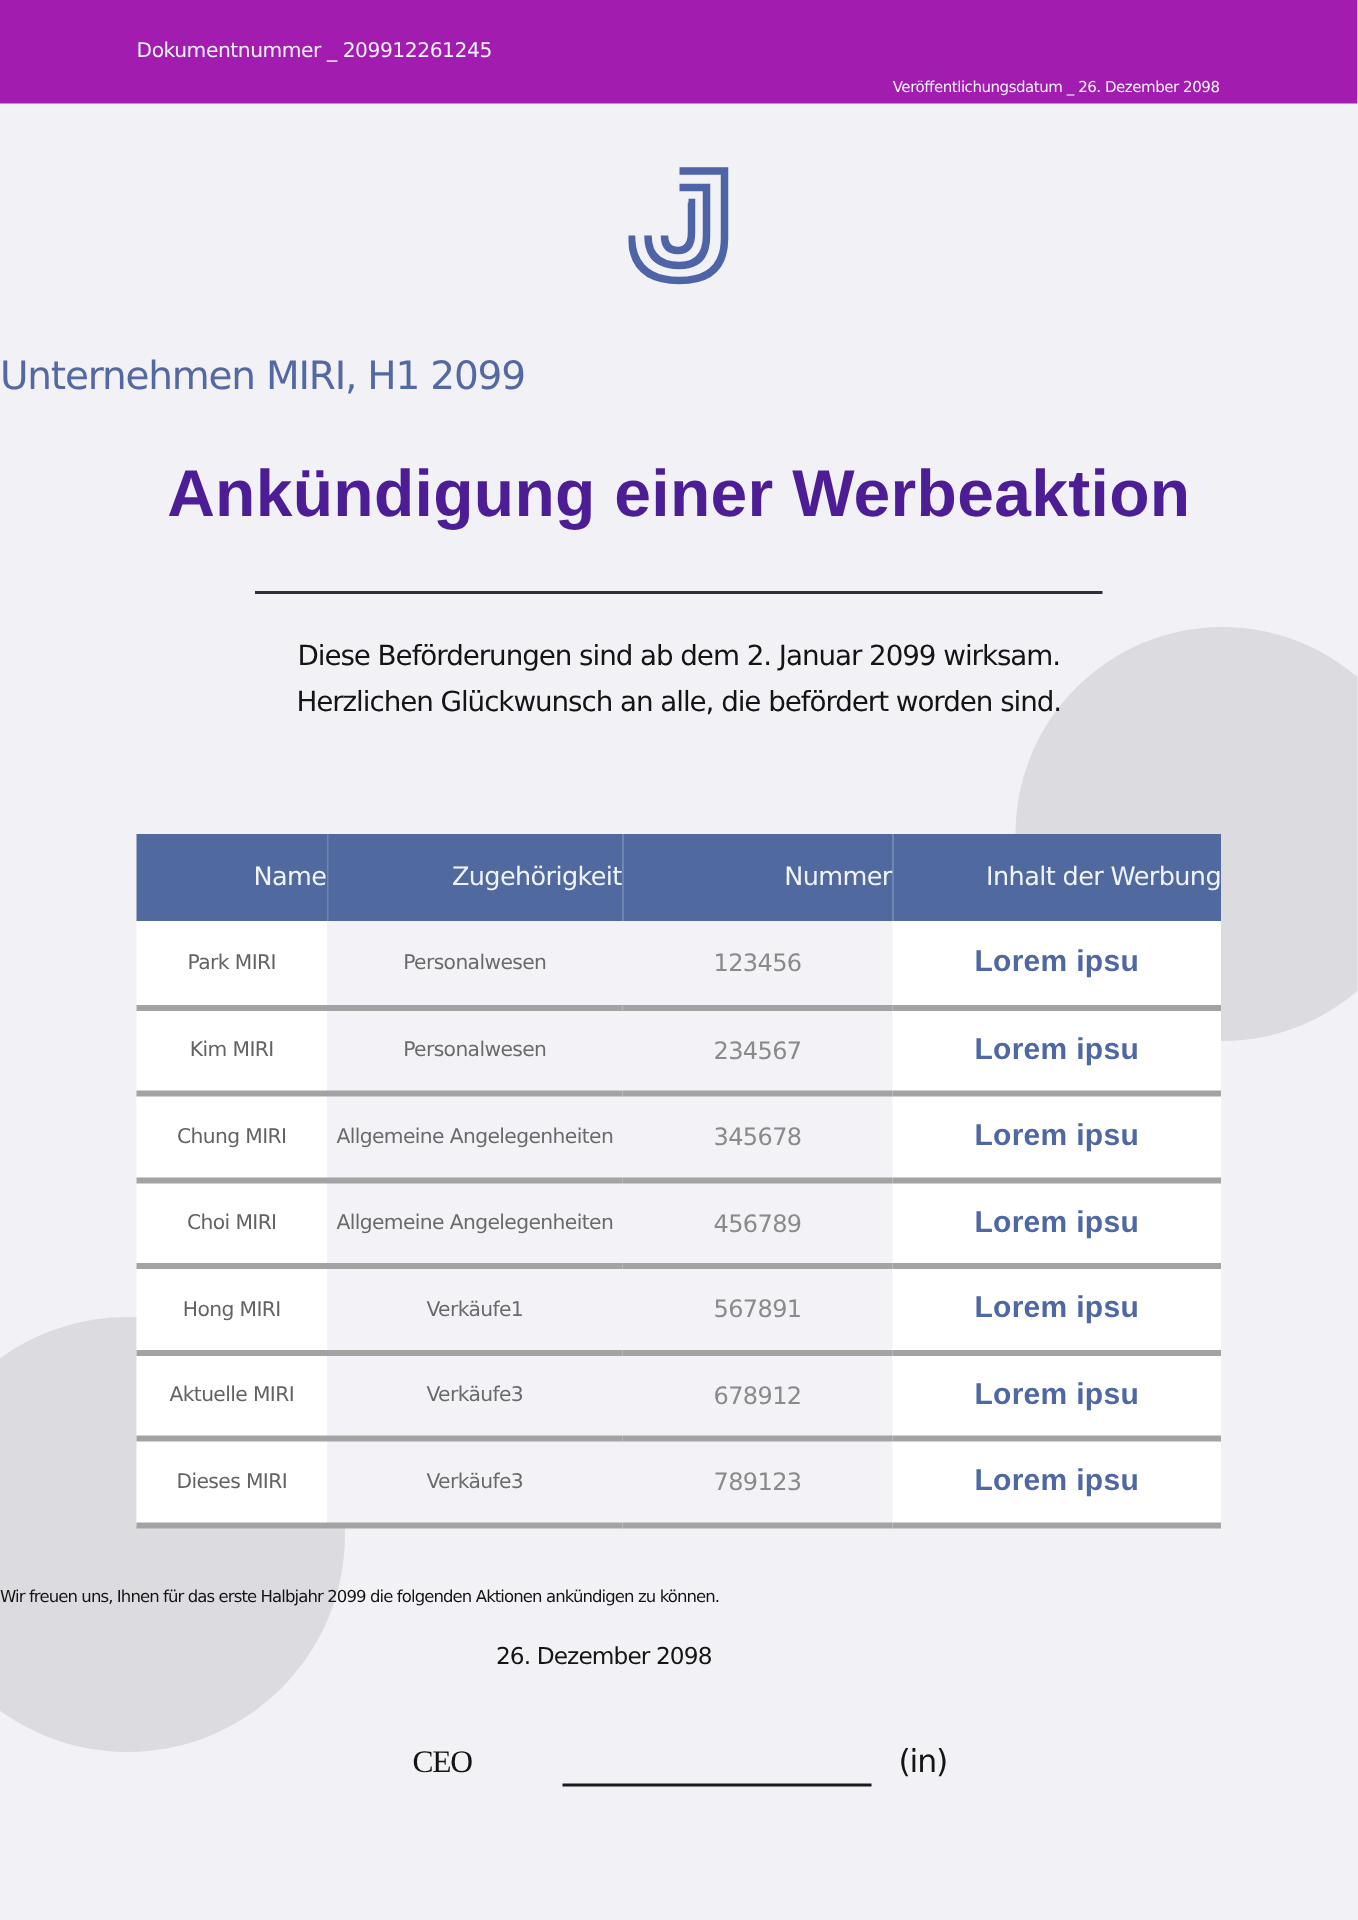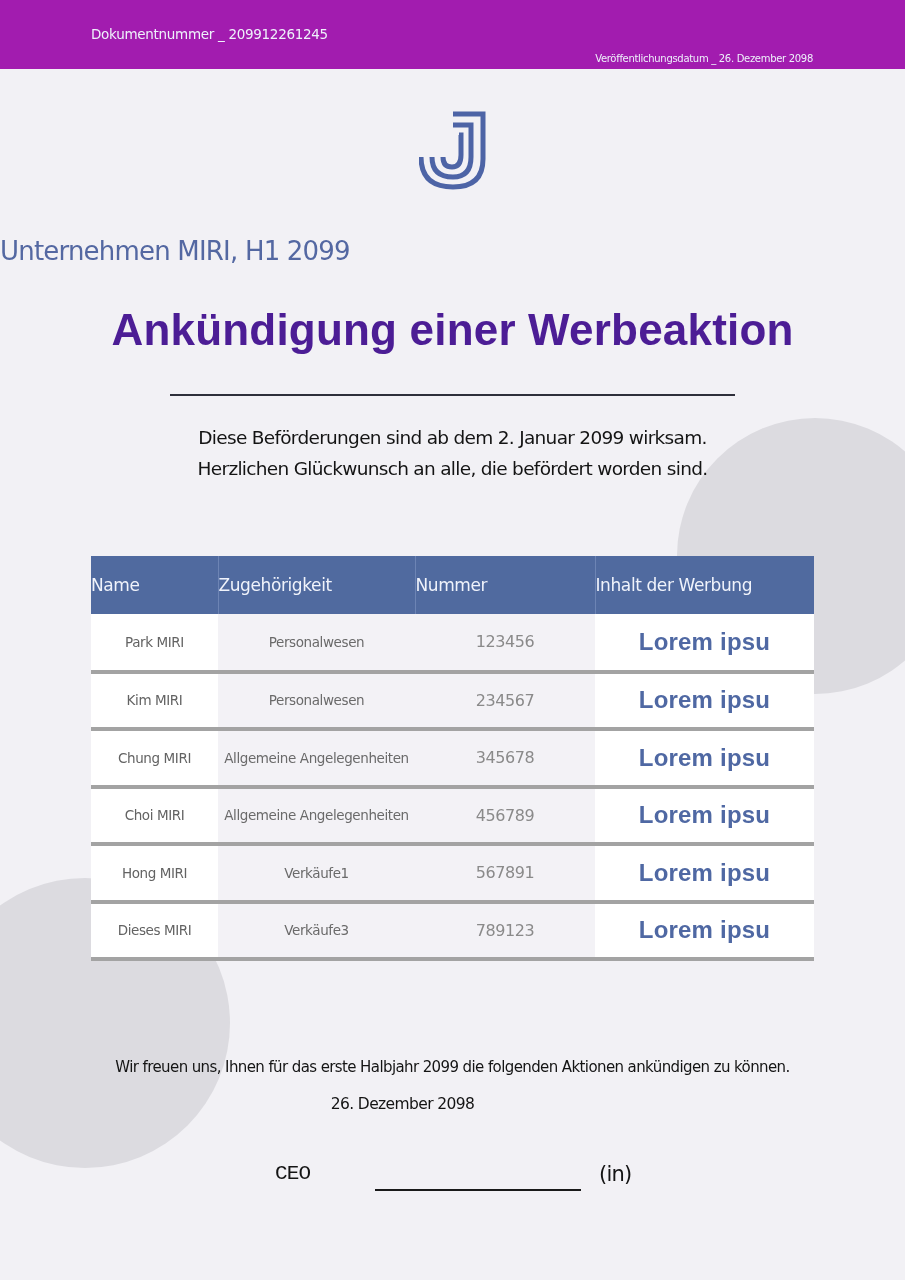--- a/index.html
+++ b/index.html
@@ -75,56 +75,56 @@
       border-collapse: collapse;
       z-index: 2;
     }
     .table th {
       background: #506a9f; color: #f0f3fb;
       font-weight: normal; font-size: 17px;
       font-family: "DejaVu Sans", sans-serif;
       letter-spacing: -0.4px;
       height: 58px;
       border-right: 1px solid #6d84b4;
-      text-align: left;
+      text-align: right;
     }
     .table th:last-child { border-right: none; }
     .table td {
       height: 57.5px; text-align: center;
       border-bottom: 4px solid #a3a3a3;
       font-family: "DejaVu Sans", sans-serif;
       letter-spacing: -0.4px;
     }
     .col-name { width: 127px; background: #ffffff; color: #636363; font-size: 13.5px; }
     .col-dept { width: 197px; background: #f3f2f6; color: #6a6a6a; font-size: 13.5px; }
     .col-num { width: 180px; background: #f3f2f6; color: #8a8a8a; font-size: 16px; }
     .col-content {
-      width: 219px; background: #ffffff; color: #4f68a3; font-size: 24px;
+      width: 219px; background: #ffffff; color: #4f68a3; font-size: 20px;
       font-family: "Liberation Sans", sans-serif !important;
       font-weight: bold; letter-spacing: 0.2px !important;
     }
 
     .closing {
-      position: absolute; left: 0; top: 1058px; width: 905px; text-align: center;
-      color: #141414; font-size: 15px;
+      position: absolute; left: 0; top: 1058px; width: 905px; text-align: left;
+      color: #141414; font-size: 11px;
       font-family: "DejaVu Sans", sans-serif;
       letter-spacing: -0.6px;
       z-index: 2;
     }
     .closing-date {
       position: absolute; left: 0; top: 1095px; width: 805px; text-align: center;
       color: #141414; font-size: 15.5px;
       font-family: "DejaVu Sans", sans-serif;
       letter-spacing: -0.6px;
       z-index: 2;
     }
     .sign-ceo {
       position: absolute; left: 275px; top: 1162px;
       color: #141414; font-size: 21px;
-      font-family: Liberation Mono, monospace;
+      font-family: Liberation Serif, serif;
       letter-spacing: -0.8px;
       z-index: 2;
     }
     .sign-line {
       position: absolute; left: 375px; top: 1189px; width: 206px; height: 1.5px;
       background: #1a1a1a; z-index: 2;
     }
     .sign-in {
       position: absolute; left: 599px; top: 1162px;
       color: #141414; font-size: 21px;
@@ -200,20 +200,26 @@
       <td class="col-num">456789</td>
       <td class="col-content">Lorem ipsu</td>
     </tr>
     <tr>
       <td class="col-name">Hong MIRI</td>
       <td class="col-dept">Verkäufe1</td>
       <td class="col-num">567891</td>
       <td class="col-content">Lorem ipsu</td>
     </tr>
     <tr>
+      <td class="col-name">Aktuelle MIRI</td>
+      <td class="col-dept">Verkäufe3</td>
+      <td class="col-num">678912</td>
+      <td class="col-content">Lorem ipsu</td>
+    </tr>
+    <tr>
       <td class="col-name">Dieses MIRI</td>
       <td class="col-dept">Verkäufe3</td>
       <td class="col-num">789123</td>
       <td class="col-content">Lorem ipsu</td>
     </tr>
   </tbody>
 </table>
 
 <div class="closing">Wir freuen uns, Ihnen für das erste Halbjahr 2099 die folgenden Aktionen ankündigen zu können.</div>
 <div class="closing-date">26. Dezember 2098</div>

